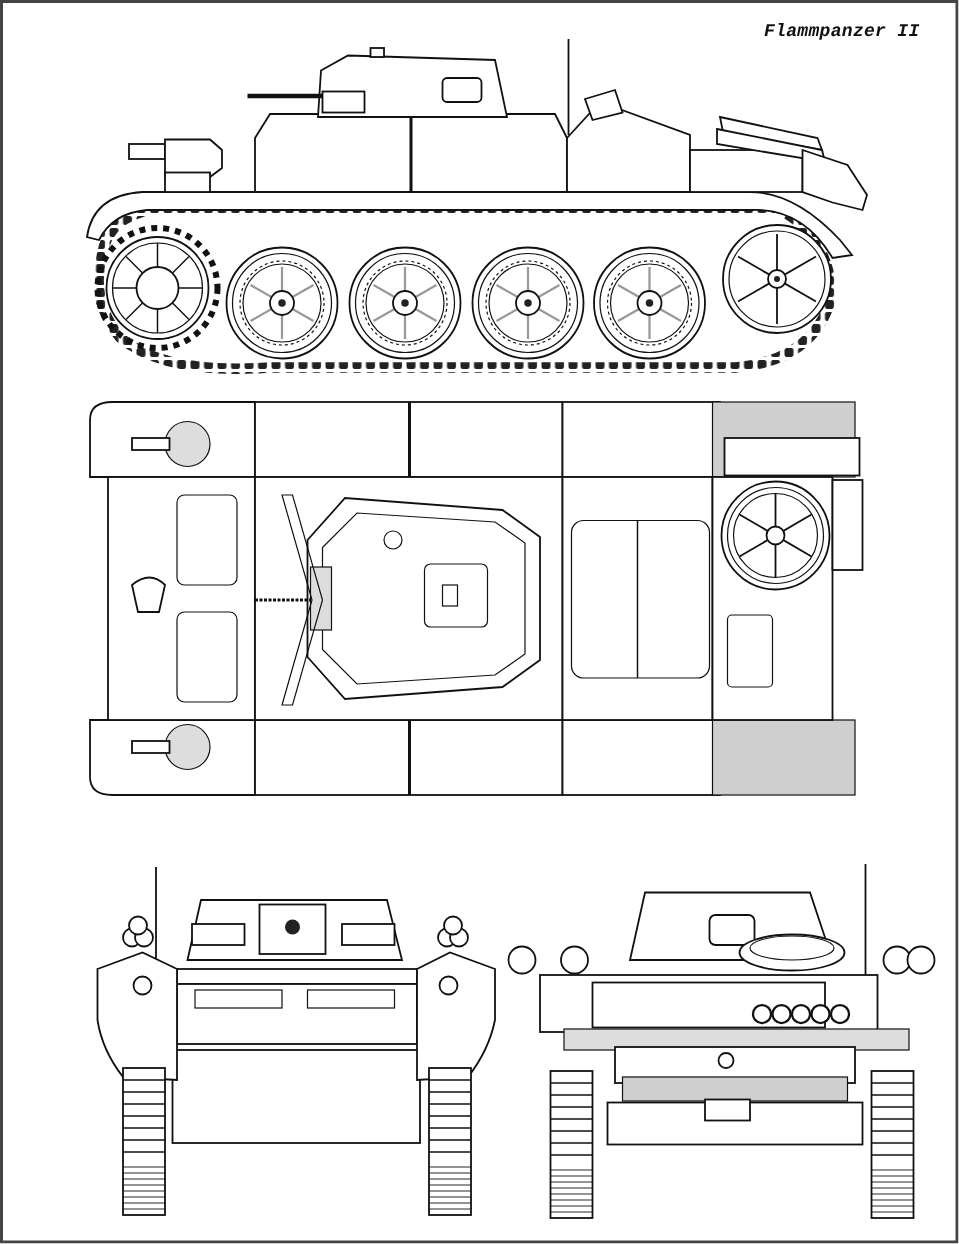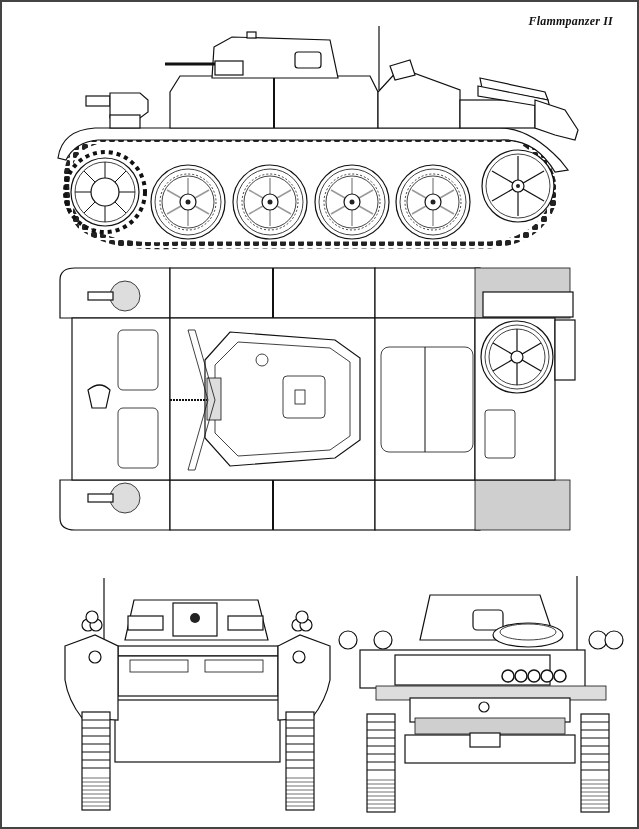--- a/index.html
+++ b/index.html
@@ -1,19 +1,19 @@
 <!DOCTYPE html>
 <html><head>
 <meta charset="utf-8">
 <style>
   html,body{margin:0;padding:0;background:#fff;}
   body{width:639px;height:829px;overflow:hidden;position:relative;}
   .frame{position:absolute;left:0;top:0;width:639px;height:829px;box-sizing:border-box;
     border-left:2px solid #444;border-top:2px solid #444;border-right:2px solid #444;border-bottom:2px solid #444;}
-  .title{position:absolute;right:26px;top:14px;font-family:Liberation Serif, serif;
+  .title{position:absolute;right:26px;top:14px;font-family:Liberation Mono, monospace;
     font-weight:bold;font-style:italic;font-size:12px;color:#111;letter-spacing:0.2px;}
   svg{position:absolute;left:0;top:0;}
   .hull{fill:#fff;stroke:#111;stroke-width:1.2;}
   .thin{fill:none;stroke:#111;stroke-width:0.8;}
   .grey{fill:#ddd;stroke:#111;stroke-width:0.8;}
   .hatch{fill:#cfcfcf;stroke:#111;stroke-width:0.8;}
   .dark{fill:#222;}
 </style>
 </head>
 <body>

